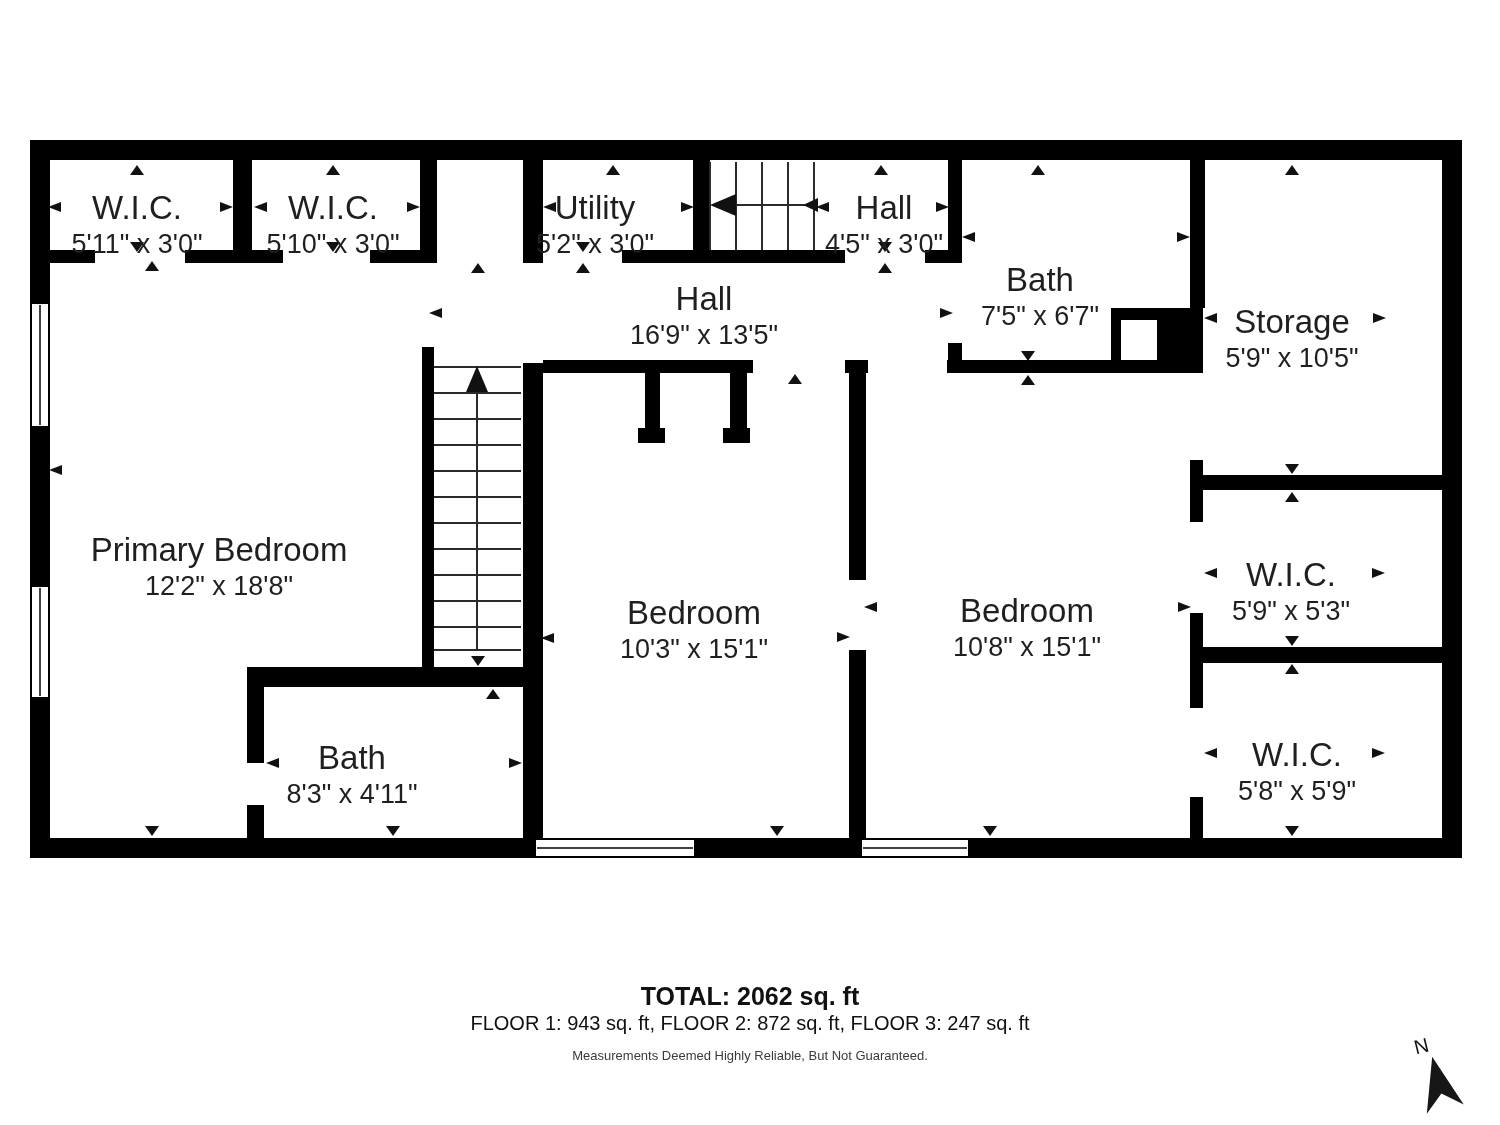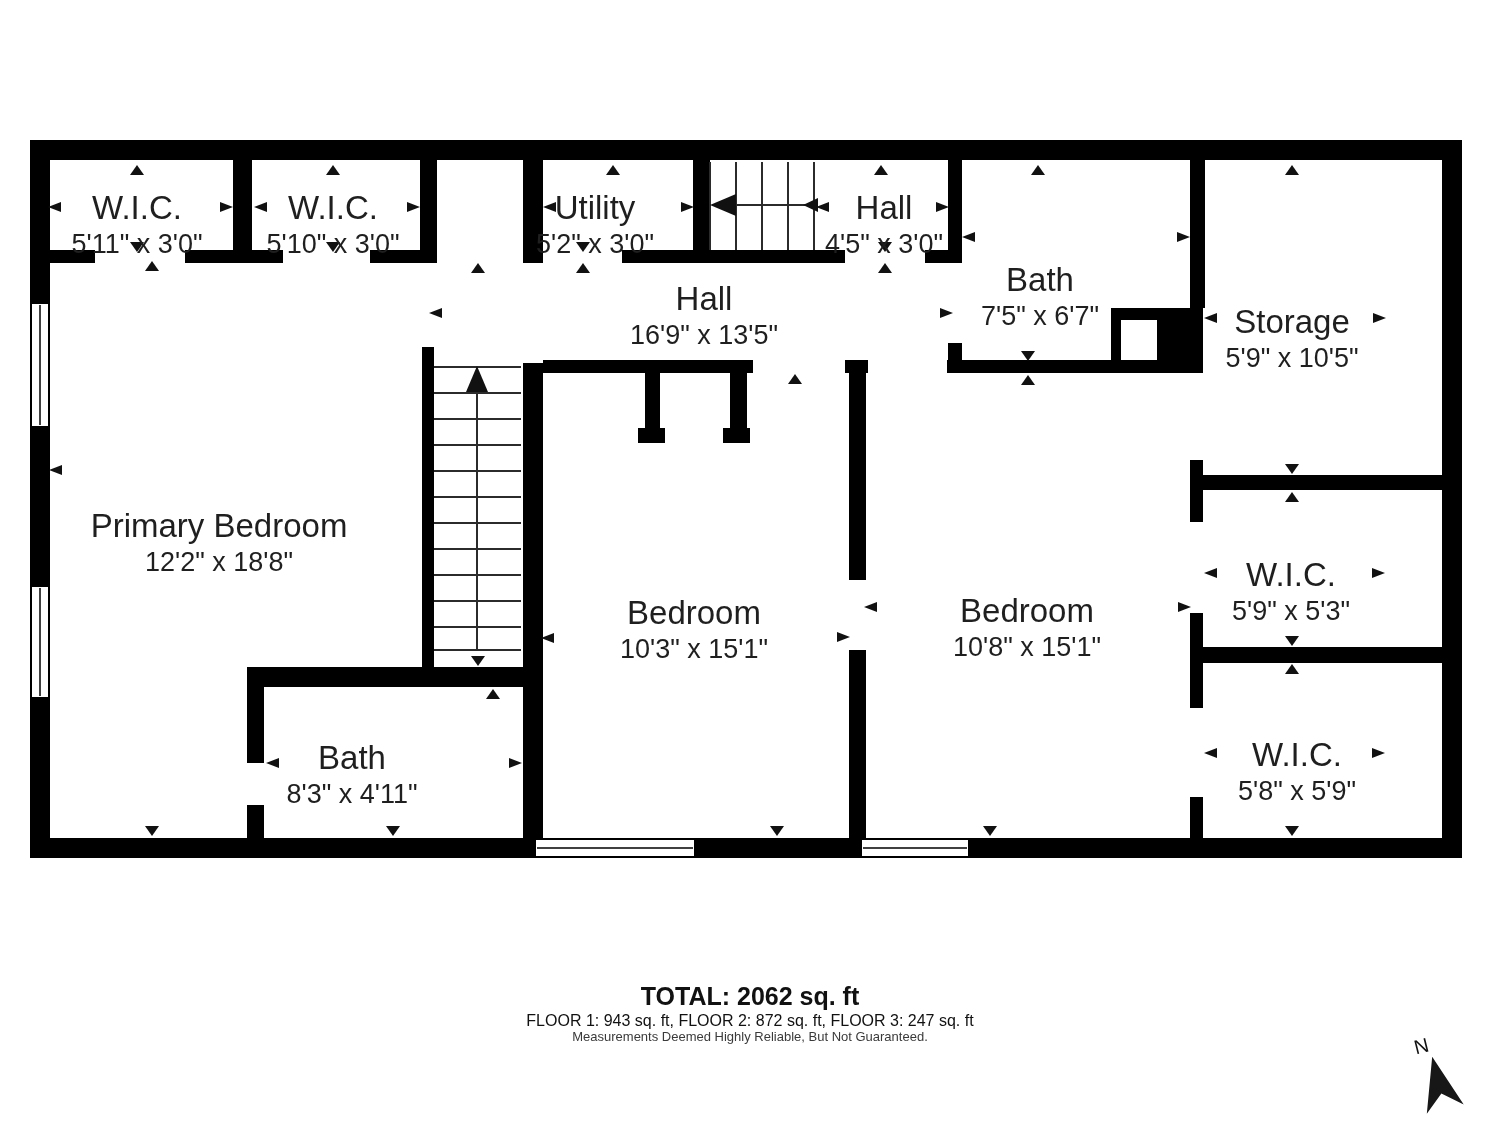--- a/index.html
+++ b/index.html
@@ -9,22 +9,22 @@
   }
   .plan{position:absolute;left:0;top:0;}
   .room-label{
     position:absolute;transform:translate(-50%,-50%);
     text-align:center;line-height:1.2;white-space:nowrap;color:#1f1f1f;
   }
   .room-label .rname{font-size:33px;}
   .room-label .rdims{font-size:27px;}
   .summary{position:absolute;left:0;top:982px;width:1500px;text-align:center;color:#111;}
   .summary .total{font-size:25px;font-weight:700;line-height:1.15;}
-  .summary .line{font-size:16px;line-height:1.02;margin-top:2px;}
-  .summary .disclaimer{font-size:13px;color:#3a3a3a;}
+  .summary .line{font-size:20px;line-height:1.02;margin-top:2px;}
+  .summary .disclaimer{font-size:13px;color:#3a3a3a;margin-top:15px;}
   .win{fill:#ffffff;stroke:#000000;stroke-width:2;}
   .winline{stroke:#000000;stroke-width:1.5;}
   .stair line{stroke:#2b2b2b;stroke-width:2;}
   .compass{position:absolute;left:1396px;top:1018px;width:84px;height:100px;}
   .compass text{font-size:20px;fill:#111;font-family:"Liberation Sans", sans-serif;}
 </style>
 </head>
 <body>
 
 <div class="screen">
@@ -196,21 +196,21 @@
     <div class="rdims">7'5" x 6'7"</div>
   </div>
   <div class="room-label" style="left:1292px;top:338px">
     <div class="rname">Storage</div>
     <div class="rdims">5'9" x 10'5"</div>
   </div>
   <div class="room-label" style="left:704px;top:315px">
     <div class="rname">Hall</div>
     <div class="rdims">16'9" x 13'5"</div>
   </div>
-  <div class="room-label" style="left:219px;top:542px">
+  <div class="room-label" style="left:219px;top:566px">
     <div class="rname">Primary Bedroom</div>
     <div class="rdims">12'2" x 18'8"</div>
   </div>
   <div class="room-label" style="left:694px;top:629px">
     <div class="rname">Bedroom</div>
     <div class="rdims">10'3" x 15'1"</div>
   </div>
   <div class="room-label" style="left:1027px;top:627px">
     <div class="rname">Bedroom</div>
     <div class="rdims">10'8" x 15'1"</div>

